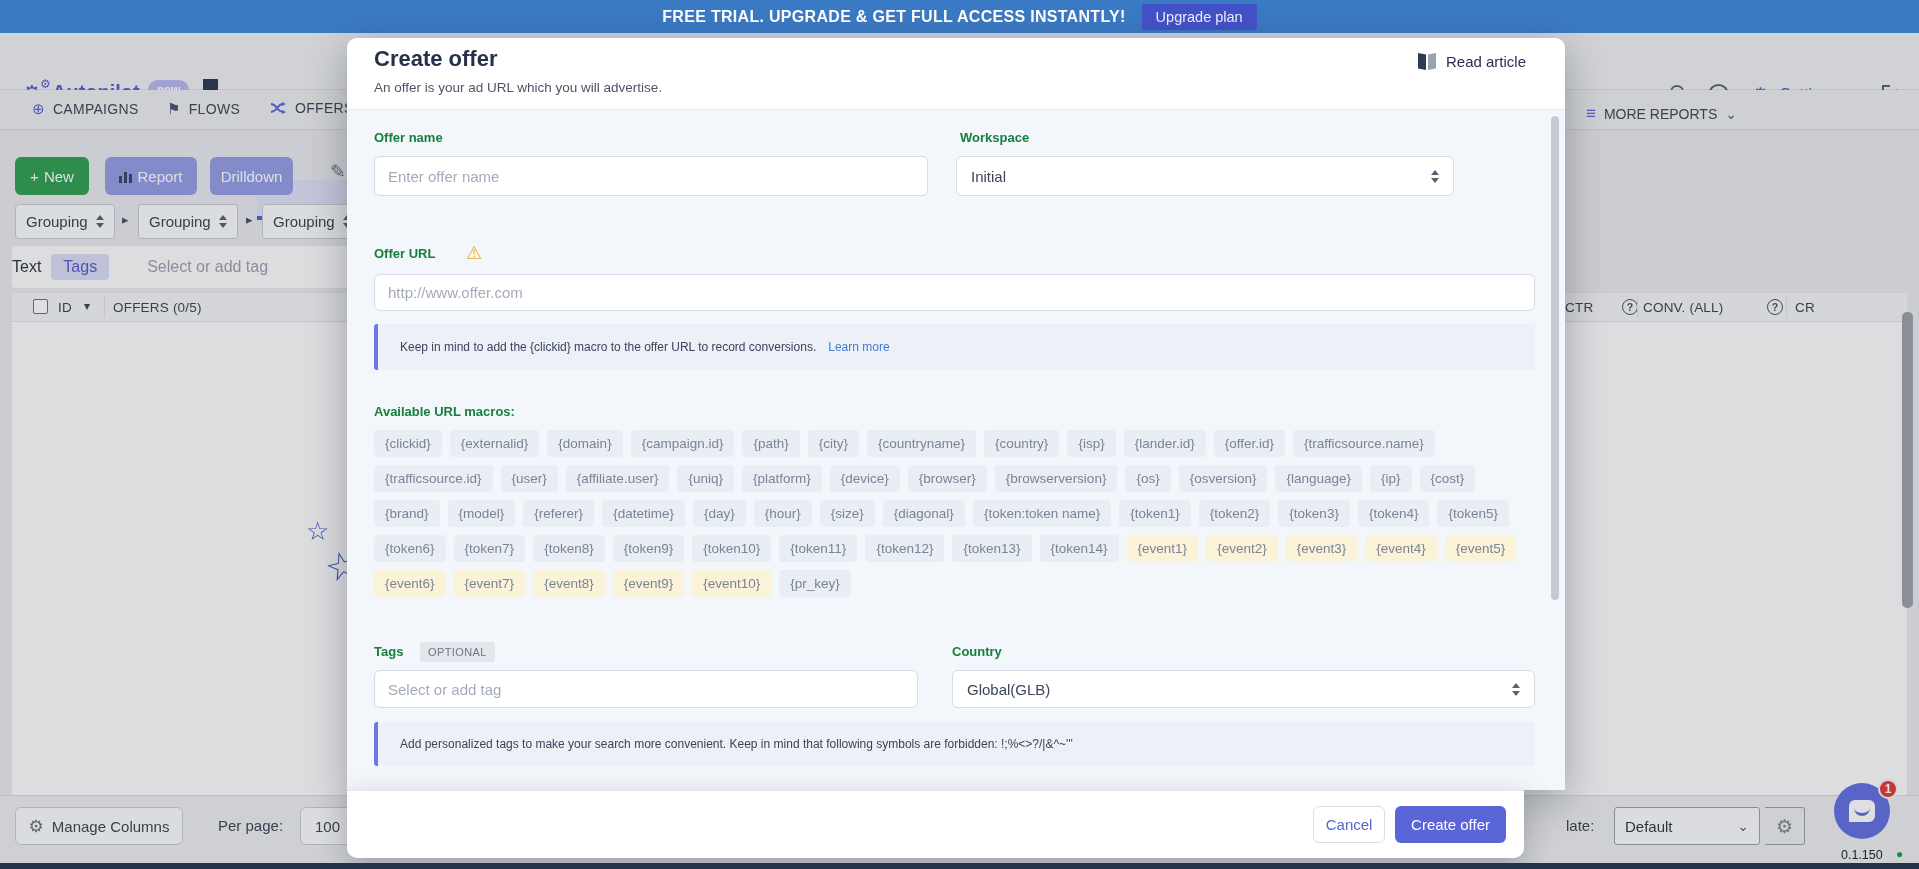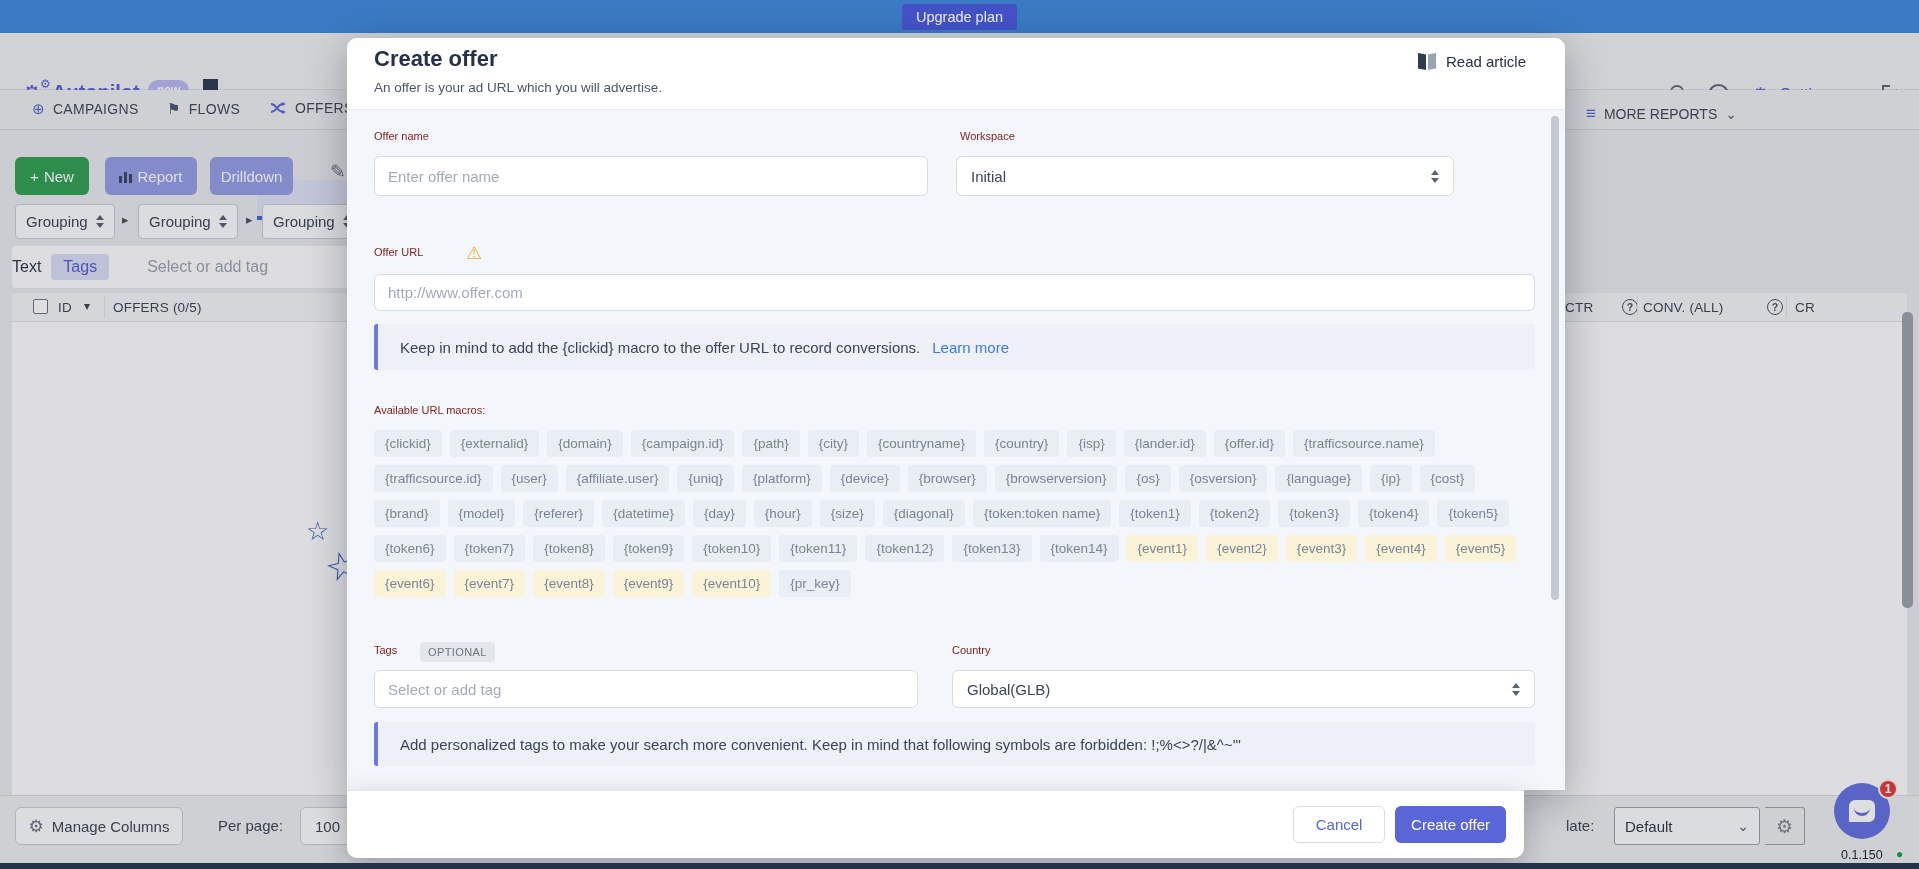--- a/index.html
+++ b/index.html
@@ -91,61 +91,62 @@
   .dim{left:0;top:33px;width:1919px;height:836px;background:rgba(25,30,40,0.14);z-index:5}
   .bottom-strip{left:0;top:863px;width:1919px;height:6px;background:#24334a;z-index:12}
 
   
   .modal{left:347px;top:38px;width:1218px;height:752px;z-index:10;background:#f3f6fa;border-radius:10px 10px 0 0;box-shadow:0 10px 40px rgba(10,15,30,.3)}
   .modal-head{left:0;top:0;width:1218px;height:72px;background:#fff;border-radius:10px 10px 0 0;border-bottom:1px solid #e8eaee}
   .m-title{left:27px;top:8px;font-size:22px;font-weight:bold;color:#273049}
   .m-sub{left:27px;top:42px;font-size:13.5px;color:#4c5566}
   .read-article{left:1070px;top:14px;display:flex;align-items:center;gap:9px;font-size:15px;color:#273049;cursor:pointer}
 
-  .m-label{font-size:11px;color:#7f1d1d;font-weight:normal}
+  .m-label{font-size:13px;color:#15803d;font-weight:bold}
   .m-input{background:#fff;border:1px solid #d6dce5;border-radius:6px;font-size:15px;color:#3c4658;padding:0 13px;font-family:"Liberation Sans",sans-serif;outline:none}
   .m-input::placeholder{color:#a3abb9}
   .m-select{background:#fff;border:1px solid #d6dce5;border-radius:6px;display:flex;align-items:center;justify-content:space-between;padding:0 14px;font-size:15px;color:#3c4658;cursor:pointer}
   .updown{display:inline-flex;flex-direction:column;gap:3px}
   .updown i{display:block;width:0;height:0;border-left:4.5px solid transparent;border-right:4.5px solid transparent}
   .updown .up{border-bottom:5.5px solid #596273}
   .updown .dn{border-top:5.5px solid #596273}
 
   .lbl-offer-name{left:27px;top:92px}
   .inp-offer-name{left:27px;top:118px;width:554px;height:40px}
   .lbl-workspace{left:613px;top:92px}
   .sel-workspace{left:609px;top:118px;width:498px;height:40px}
   .lbl-offer-url{left:27px;top:208px}
   .warn{left:119px;top:204px;font-size:18px;color:#f0a62e}
   .inp-offer-url{left:27px;top:236px;width:1161px;height:37px}
-  .note{background:#edf1f7;border-left:4px solid #7077e5;border-radius:3px;display:flex;align-items:center;padding-left:22px;font-size:15px;color:#39435a}
+  .note{background:#edf1f7;border-left:4px solid #7077e5;border-radius:3px;display:flex;align-items:center;padding-left:22px;font-size:12px;color:#39435a}
   .note1{left:27px;top:286px;width:1161px;height:46px;gap:12px}
   .learn-more{color:#3f7bd8;cursor:pointer}
   .lbl-macros{left:27px;top:366px}
   .chips{left:27px;top:392px;width:1166px;display:flex;flex-wrap:wrap;gap:8px 8px}
   .chip{background:#e9edf4;color:#7b8496;font-size:13.5px;padding:6px 11px;border-radius:4px;cursor:pointer;white-space:nowrap}
   .chip-hl{background:#fbf3d8}
   .lbl-tags{left:27px;top:606px}
   .opt-badge{left:73px;top:604px;background:#e3e6ea;color:#6d7686;font-size:11px;letter-spacing:.4px;padding:4px 8px;border-radius:3px}
   .inp-tags{left:27px;top:632px;width:544px;height:38px}
   .lbl-country{left:605px;top:606px}
   .sel-country{left:605px;top:632px;width:583px;height:38px}
   .note2{left:27px;top:684px;width:1161px;height:44px}
   .modal-scrollthumb{left:1204px;top:78px;width:8px;height:484px;background:#c5cad2;border-radius:4px}
 
   .modal-footer{left:347px;top:790px;width:1177px;height:68px;background:#fff;border-radius:0 0 10px 10px;border-top:1px solid #e4e7eb;z-index:10;display:flex;align-items:center;justify-content:flex-end;gap:10px;padding-right:18px;box-shadow:0 10px 30px rgba(10,15,30,.25)}
-  .btn-cancel{width:92px;height:37px;background:#fff;border:1px solid #d9dee6;border-radius:6px;color:#5566d6;font-size:15px;display:flex;align-items:center;justify-content:center;cursor:pointer}
+  .btn-cancel{width:72px;height:37px;background:#fff;border:1px solid #d9dee6;border-radius:6px;color:#5566d6;font-size:15px;display:flex;align-items:center;justify-content:center;cursor:pointer}
   .btn-create{height:37px;padding:0 16px;background:#5a66d8;border-radius:6px;color:#fff;font-size:15px;display:flex;align-items:center;justify-content:center;cursor:pointer}
 
   svg{display:block}
 </style>
 </head>
 <body>
 
 <div class="abs banner">
+  <span class="banner-text">FREE TRIAL. UPGRADE &amp; GET FULL ACCESS INSTANTLY!</span>
   <span class="upgrade-btn">Upgrade plan</span>
 </div>
 
 <div class="abs bg">
 
   <div class="abs topbar">
     <span class="abs brand-gear">⚙</span>
     <span class="abs brand-gear-mini">⚙</span>
     <span class="abs brand">Autopilot</span>
     <span class="abs new-badge">new</span>

